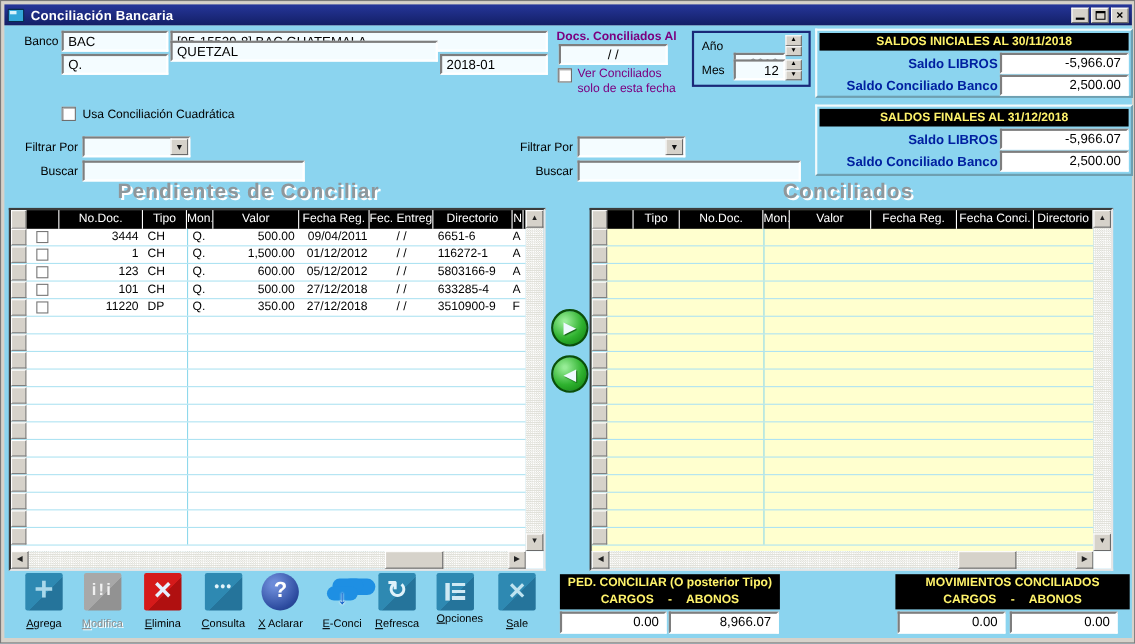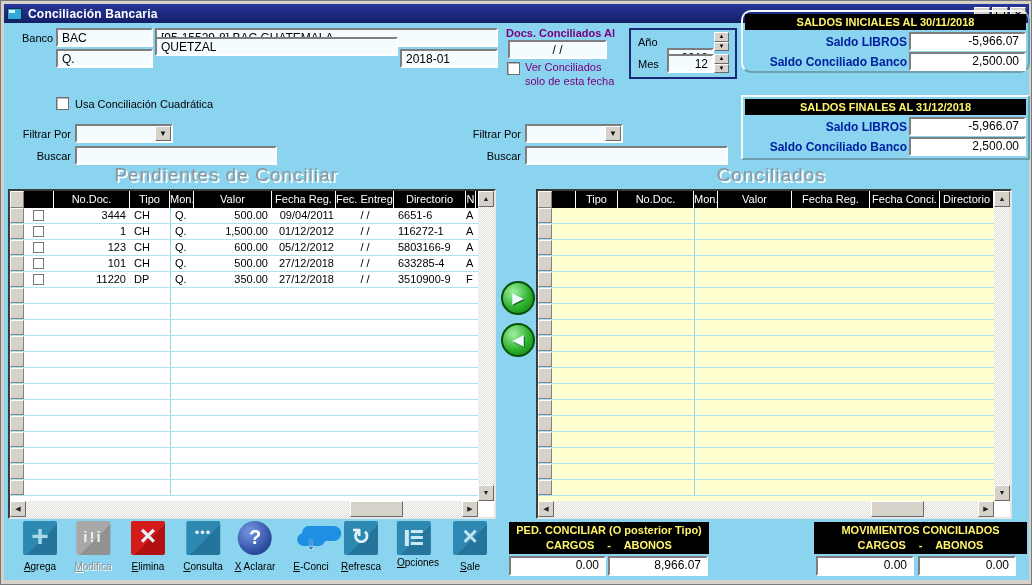--- a/index.html
+++ b/index.html
@@ -31,21 +31,21 @@
     font-size:12px;text-align:right;padding:0 5px;line-height:15px;color:#000;}
   .blackbar{position:absolute;background:#000;color:#FFF36B;font-weight:bold;text-align:center;}
   .panel{position:absolute;border:2px solid;border-color:#f2fafc #6e9fb0 #6e9fb0 #f2fafc;}
   .groupbox{position:absolute;border:2px solid #1a2878;}
   .dropdown{position:absolute;background:#F4FCFF;border:2px solid;border-color:#7e7e7e #fff #fff #7e7e7e;height:19px;}
   .dropbtn{position:absolute;right:0;top:0;bottom:0;width:16px;background:#D6D2CA;border:1px solid;
     border-color:#fff #6a6a6a #6a6a6a #fff;text-align:center;font-size:8px;line-height:13px;color:#111;}
   .spin{position:absolute;width:15px;height:19px;display:flex;flex-direction:column;}
   .spin b{flex:1;background:#D6D2CA;border:1px solid;border-color:#fff #6a6a6a #6a6a6a #fff;
     font-size:6px;line-height:7px;text-align:center;color:#000;font-weight:normal;}
-  .section-title{position:absolute;font-size:19px;font-weight:normal;color:#8f979b;
+  .section-title{position:absolute;font-size:19px;font-weight:bold;color:#8f979b;
     text-shadow:2px 2px 0 #ffffff;text-align:center;letter-spacing:1px;white-space:nowrap;}
   
   .grid-table{position:absolute;border:2px solid;border-color:#3c3c3c #e6e6e6 #e6e6e6 #3c3c3c;}
   .grid{position:absolute;left:0;top:0;right:16px;bottom:16px;overflow:hidden;}
   #tbl-pendientes .grid{background:#fff;}
   #tbl-conciliados .grid{background:#FFFFCF;}
   .ghead{display:flex;height:17px;background:#000;}
   .ghead .cell{color:#fff;font-size:11px;line-height:17px;text-align:center;}
   .hcell{border-right:1px solid #fff;}
   .gbody .grow{display:flex;height:16px;border-bottom:1px solid #AEE3F2;}
@@ -159,21 +159,21 @@
         <b>▼</b>
       </span>
     <span class="lbl" style="left:7px;top:28px;">Mes</span>
     <input class="field" style="left: 36px; top: 24px; width: 47px; height: 19px; text-align: right;" readonly="" value="12">
     <span class="spin" style="left:83px;top:24px;">
         <b>▲</b>
         <b>▼</b>
       </span>
   </div>
 
-  <div class="panel" style="left:740px;top:9px;width:289px;height:63px;border-radius:10px;">
+  <div class="panel" style="left:740px;top:25px;width:289px;height:63px;">
     <div class="blackbar" style="left:2px;top:2px;width:281px;height:16px;font-size:11px;line-height:16px;">SALDOS INICIALES AL 30/11/2018</div>
     <span class="navy" style="left:4px;top:23px;width:160px;">Saldo LIBROS</span>
     <div class="valbox" style="left:166px;top:20px;width:117px;height:19px;">-5,966.07</div>
     <span class="navy" style="left:4px;top:43px;width:160px;">Saldo Conciliado Banco</span>
     <div class="valbox" style="left:166px;top:40px;width:117px;height:19px;">2,500.00</div>
   </div>
 
   <div class="panel" style="left:740px;top:94px;width:289px;height:65px;">
     <div class="blackbar" style="left:2px;top:2px;width:281px;height:16px;font-size:11px;line-height:16px;">SALDOS FINALES AL 31/12/2018</div>
     <span class="navy" style="left:4px;top:23px;width:160px;">Saldo LIBROS</span>

